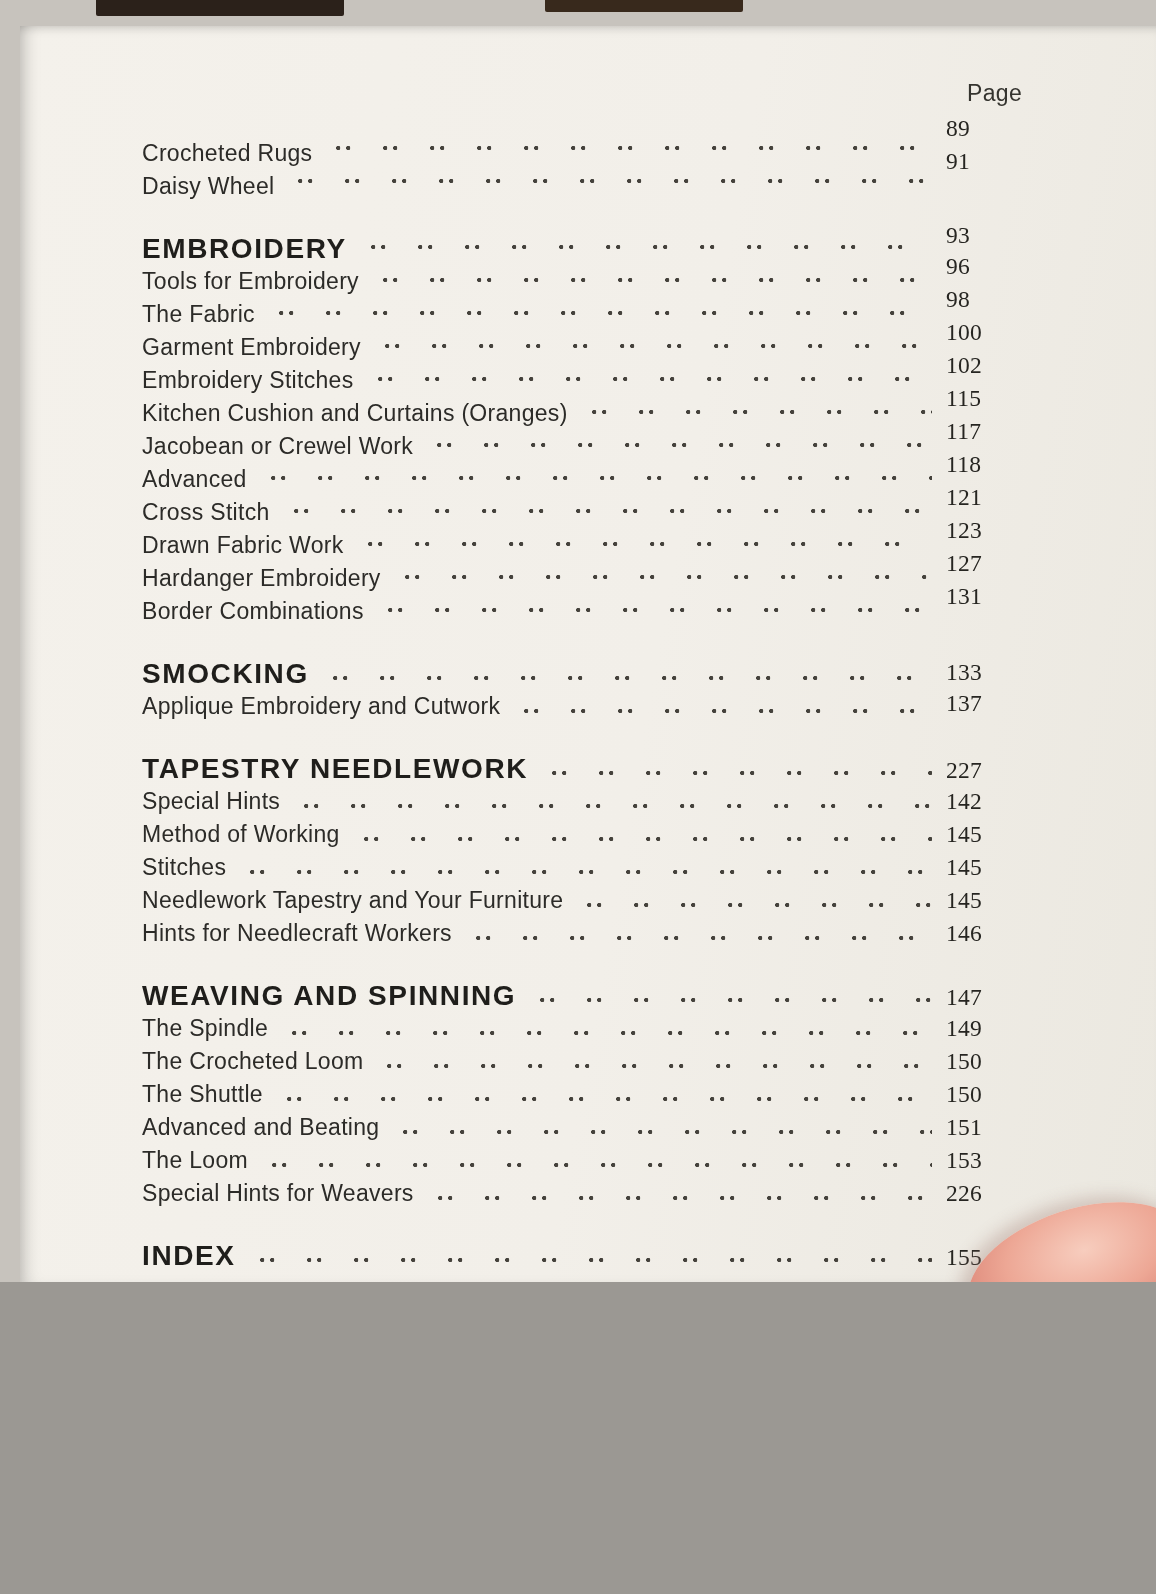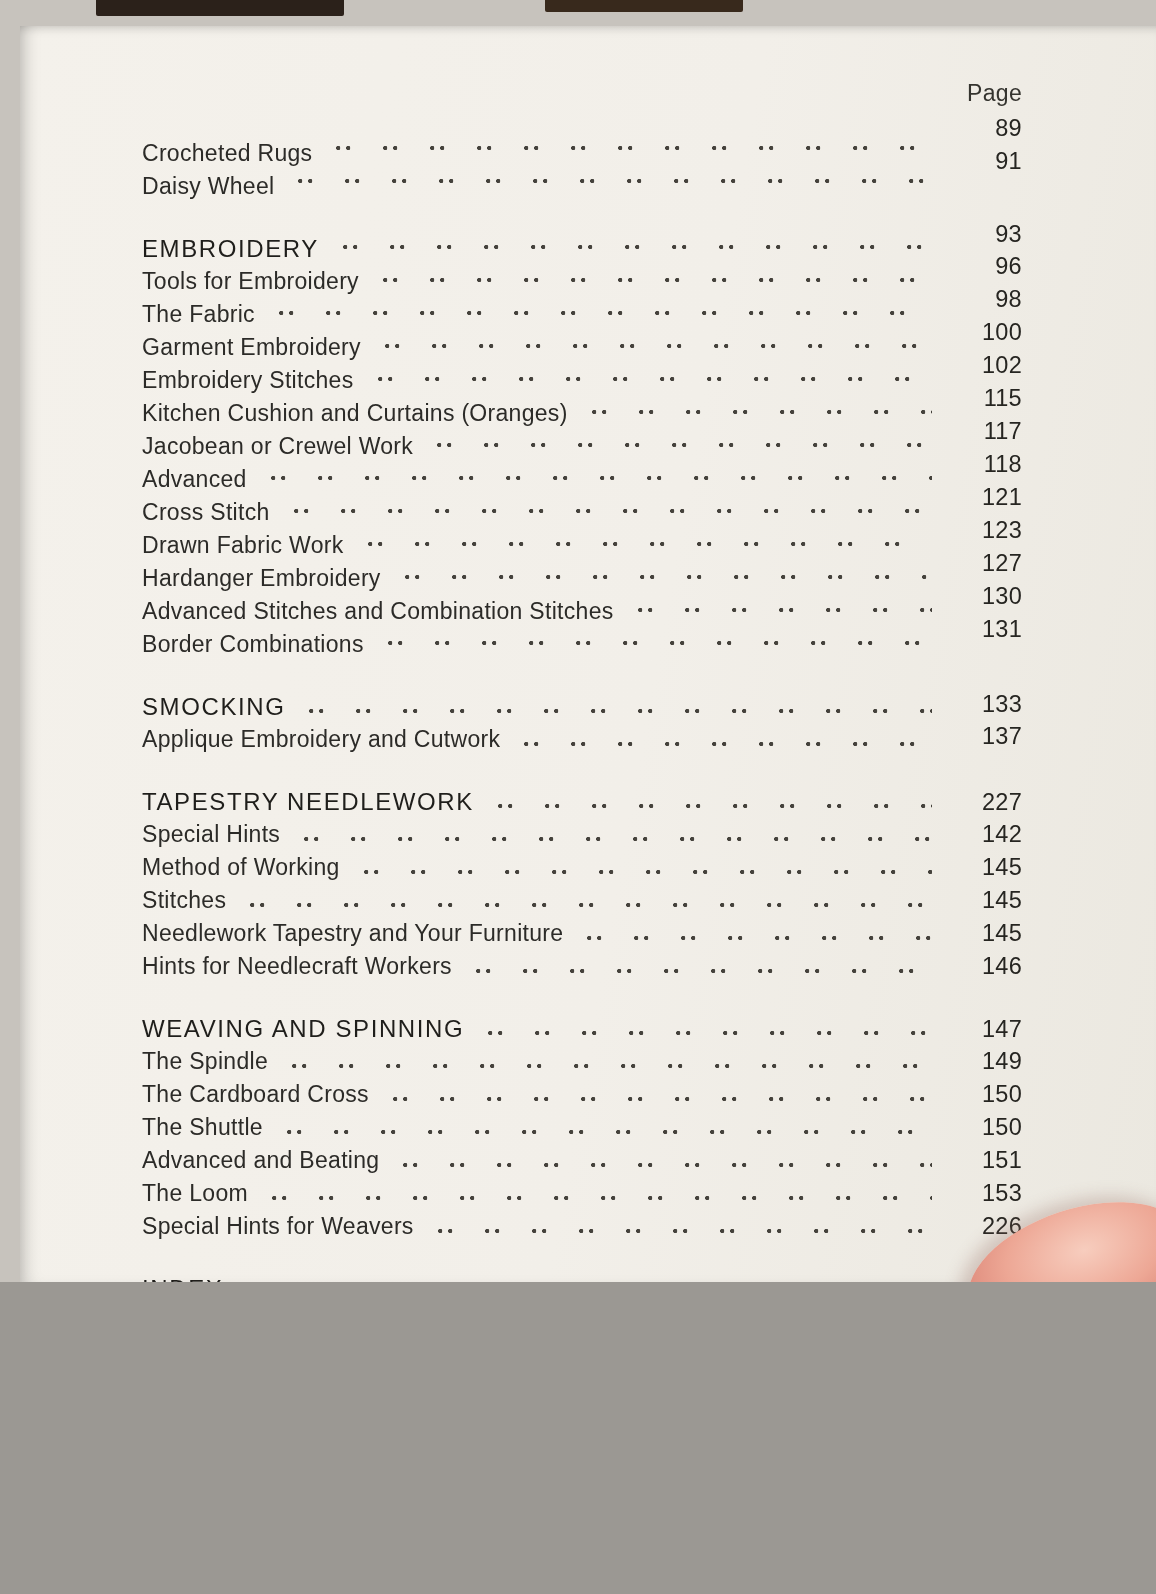--- a/index.html
+++ b/index.html
@@ -39,45 +39,46 @@
     align-items: baseline;
     height: 33px;
     line-height: 33px;
     font-size: 23px;
     letter-spacing: .3px;
     color: #2c2b28;
     white-space: nowrap;
   }
   .row .title { flex: 0 0 auto; }
   .row.head .title {
-    font-weight: normal;
-    font-size: 24px;
+    font-weight: bold;
+    font-size: 28px;
     letter-spacing: 1.6px;
     color: #1f1e1b;
   }
   .leader {
     flex: 1 1 auto;
     align-self: flex-end;
     height: 6px;
     margin: 0 14px 9px 24px;
     background-image:
       radial-gradient(circle at 2.2px 50%, #45423c 1.9px, transparent 2.4px),
       radial-gradient(circle at 2.2px 50%, #45423c 1.9px, transparent 2.4px);
     background-size: 47px 6px, 47px 6px;
     background-position: 0 0, 10px 0;
     background-repeat: repeat-x, repeat-x;
     min-width: 0;
     overflow: hidden;
   }
   .num {
     flex: 0 0 76px;
     width: 76px;
-    text-align: right;
+    text-align: left;
     font-size: 23.5px;
     color: #262521;
+    font-family: Liberation Serif, serif;
   }
   
   .sec-0 .num    { transform: translateY(-25px); }
   .sec-0 .leader { transform: translateY(-10px); }
   .sec-1 .num    { transform: translateY(-15px); }
   .sec-1 .leader { transform: translateY(-6px); }
   .sec-2 .num    { transform: translateY(-3px); }
   
   .finger {
     position: absolute;
@@ -161,25 +162,20 @@
             <span class="title">Drawn Fabric Work</span>
             <span class="leader"></span>
             <span class="num">123</span>
           </div>
           <div class="row">
             <span class="title">Hardanger Embroidery</span>
             <span class="leader"></span>
             <span class="num">127</span>
           </div>
           <div class="row">
-            <span class="title">Advanced Stitches and Combination Stitches</span>
-            <span class="leader"></span>
-            <span class="num">130</span>
-          </div>
-          <div class="row">
             <span class="title">Border Combinations</span>
             <span class="leader"></span>
             <span class="num">131</span>
           </div>
         </div>
         <div class="section sec-2">
           <div class="row head">
             <span class="title">SMOCKING</span>
             <span class="leader"></span>
             <span class="num">133</span>
@@ -227,21 +223,21 @@
             <span class="title">WEAVING AND SPINNING</span>
             <span class="leader"></span>
             <span class="num">147</span>
           </div>
           <div class="row">
             <span class="title">The Spindle</span>
             <span class="leader"></span>
             <span class="num">149</span>
           </div>
           <div class="row">
-            <span class="title">The Cardboard Cross</span>
+            <span class="title">The Crocheted Loom</span>
             <span class="leader"></span>
             <span class="num">150</span>
           </div>
           <div class="row">
             <span class="title">The Shuttle</span>
             <span class="leader"></span>
             <span class="num">150</span>
           </div>
           <div class="row">
             <span class="title">Advanced and Beating</span>

